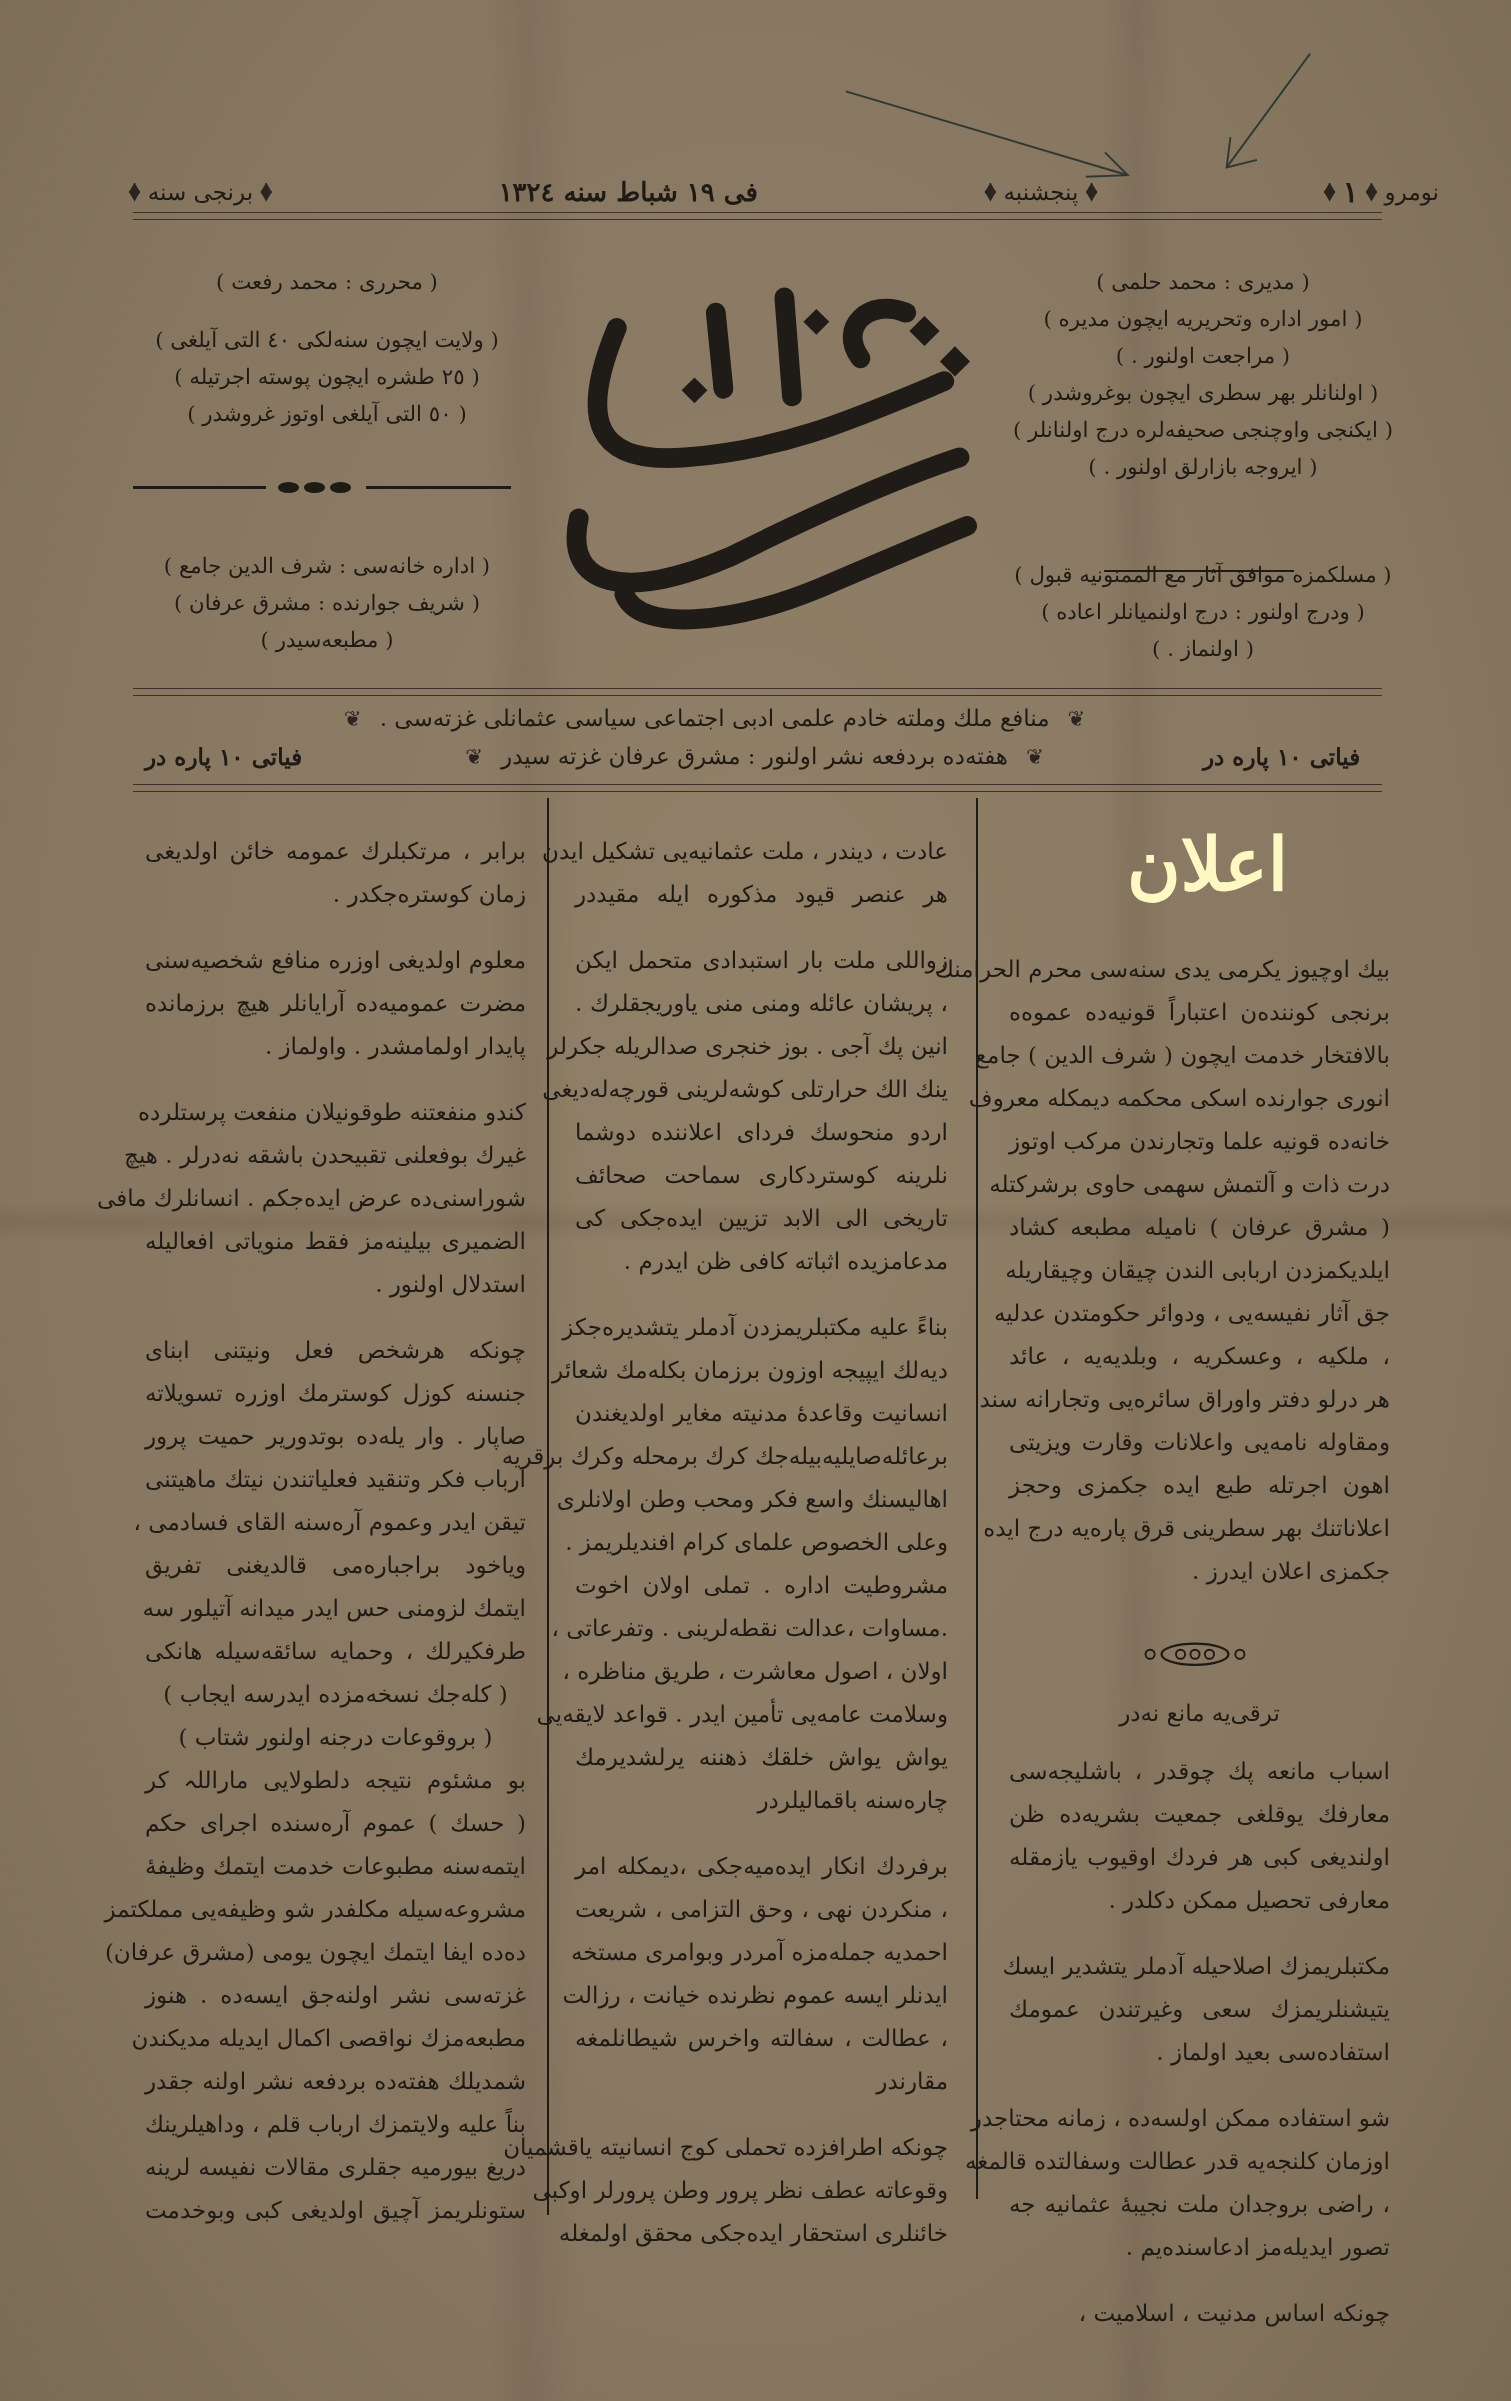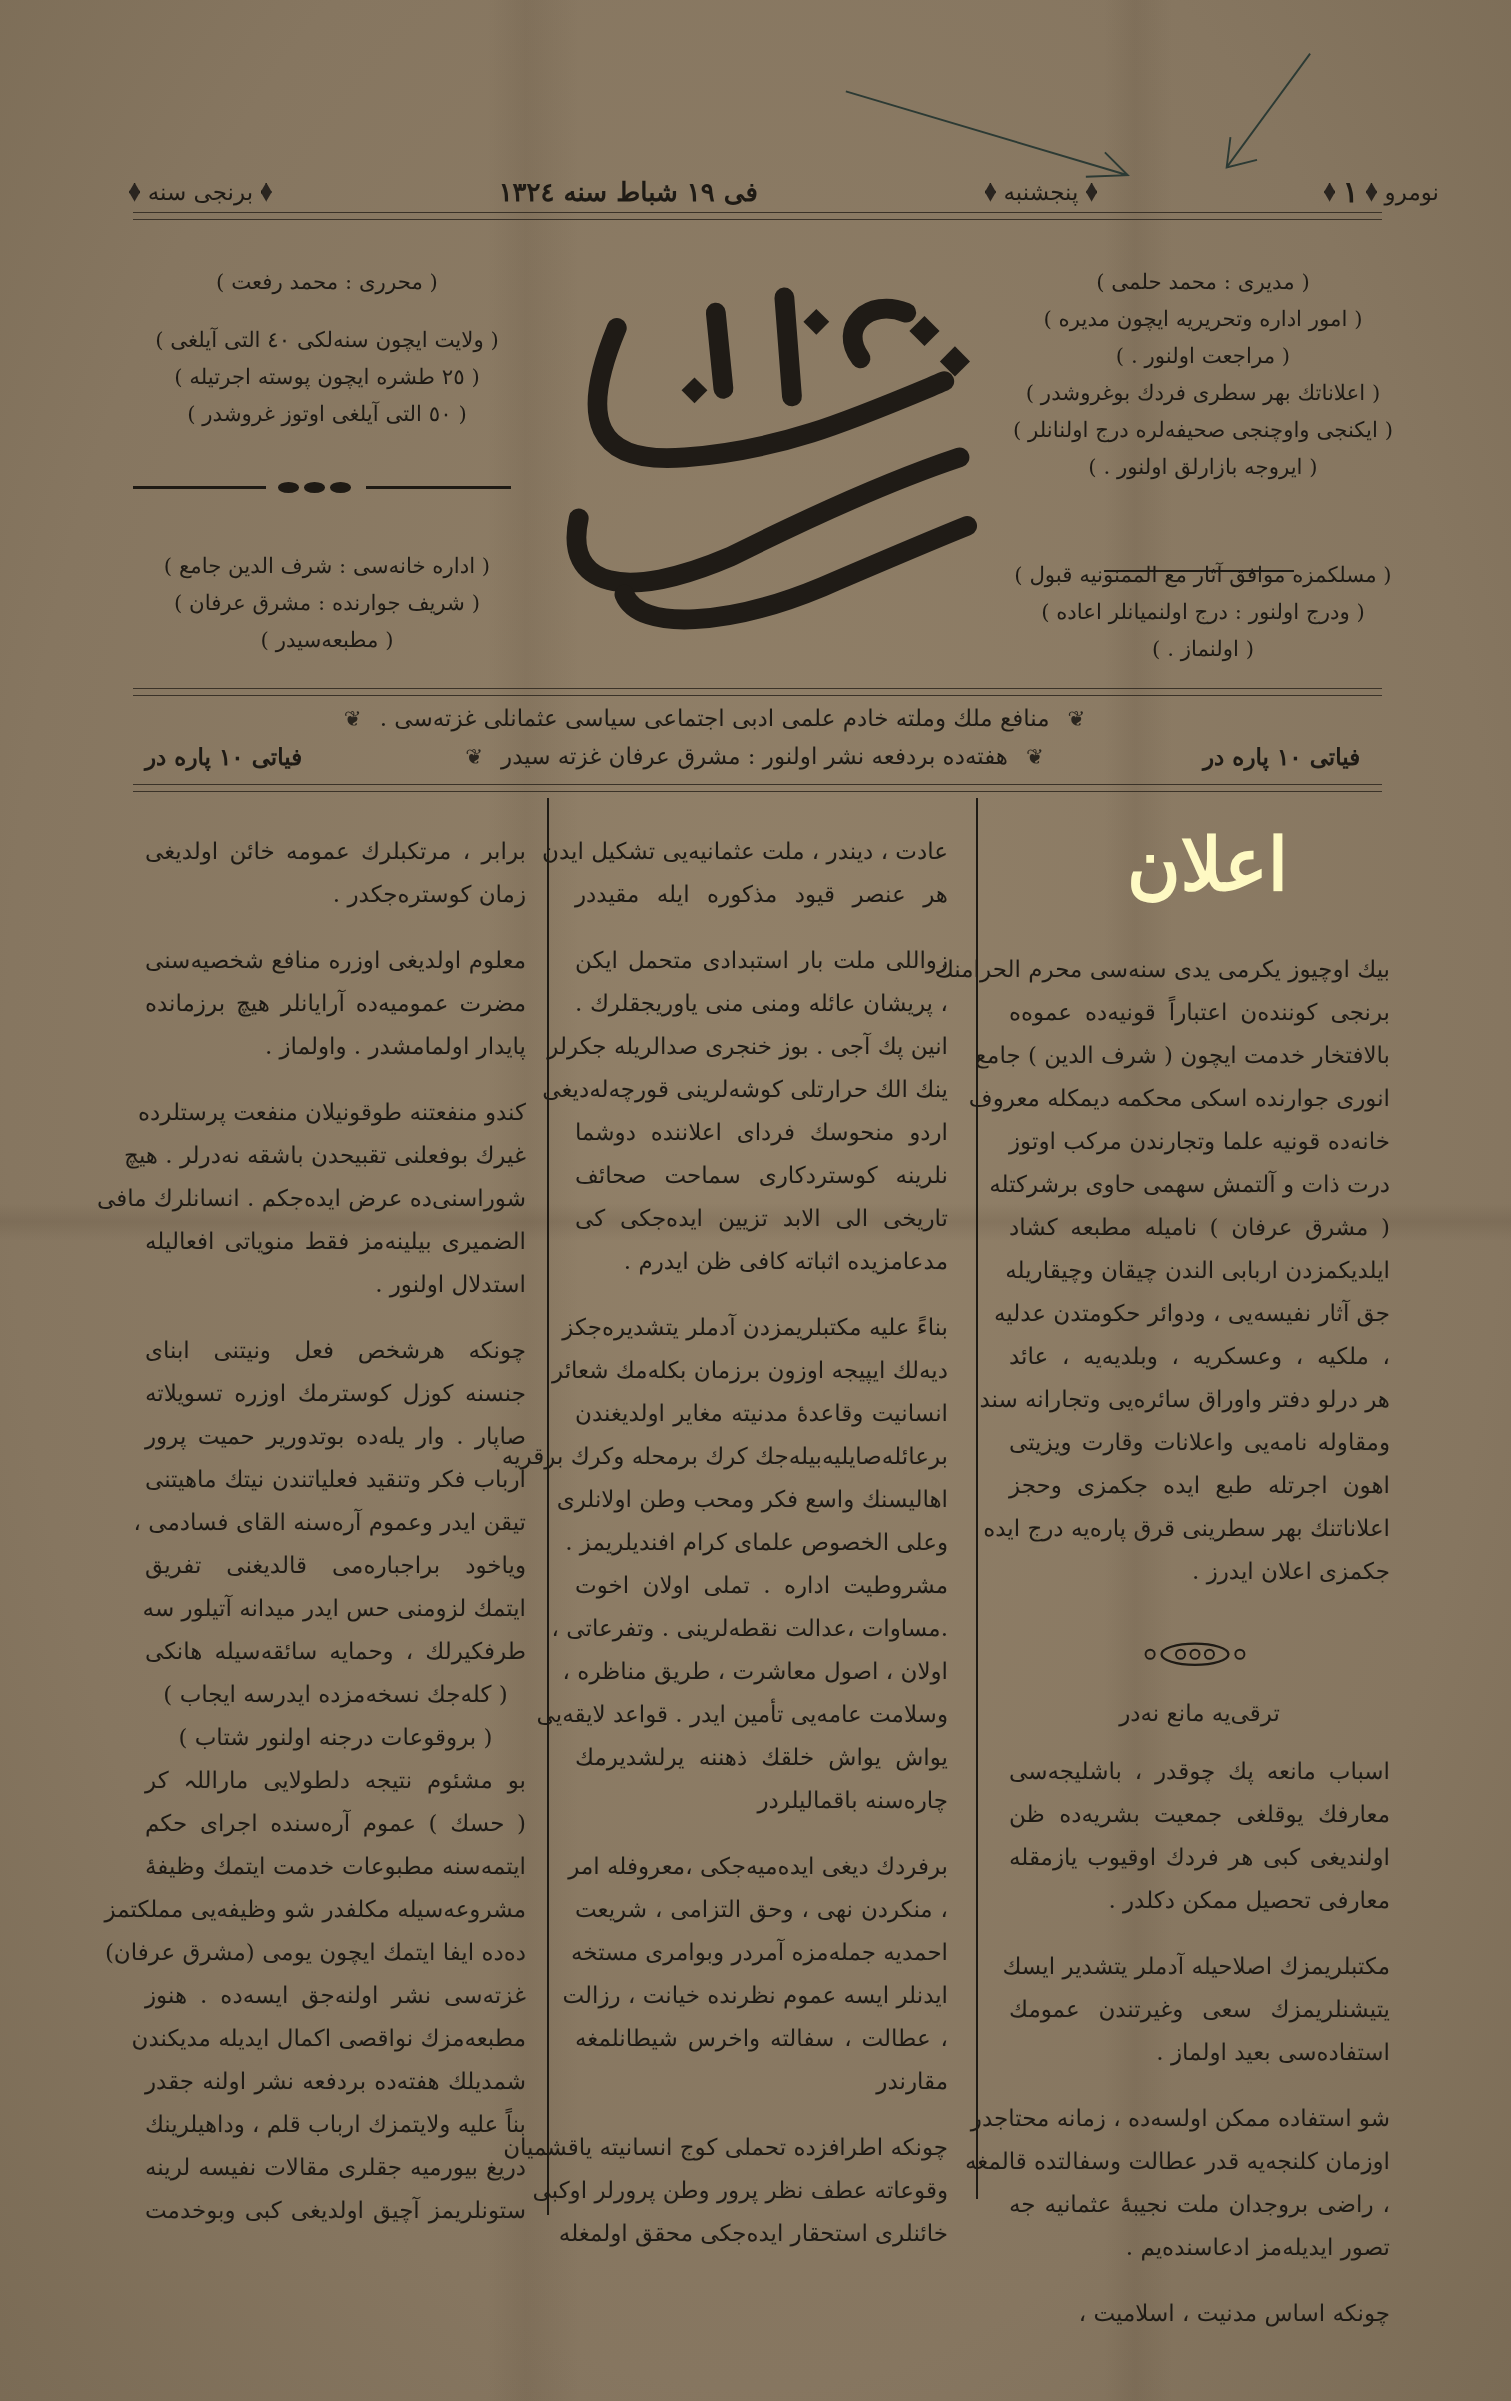--- a/index.html
+++ b/index.html
@@ -122,21 +122,21 @@
       <rect x="200" y="150" width="24" height="24" transform="rotate(45 212 162)"></rect>
     </g>
   </svg>
   <div class="mast-title" style="opacity:0.0;">مشرق عرفان</div>
 </div>
 
 <div class="info-block" style="left:1005px;top:263px;width:396px;">
   <div class="info-line">( مدیری : محمد حلمی )</div>
   <div class="info-line">( امور اداره وتحریریه ایچون مدیره )</div>
   <div class="info-line">( مراجعت اولنور . )</div>
-  <div class="info-line">( اعلاناتك بهر سطری فردك بوغروشدر )</div>
+  <div class="info-line">( اولنانلر بهر سطری ایچون بوغروشدر )</div>
   <div class="info-line">( ایکنجی واوچنجی صحیفه‌لره درج اولنانلر )</div>
   <div class="info-line">( ایروجه بازارلق اولنور . )</div>
 </div>
 <div class="ornament-line" style="left:1104px;top:570px;width:190px;height:1.5px;"></div>
 <div class="info-block" style="left:1005px;top:556px;width:396px;">
   <div class="info-line">( مسلکمزه موافق آثار مع الممنونیه قبول )</div>
   <div class="info-line">( ودرج اولنور : درج اولنمیانلر اعاده )</div>
   <div class="info-line">( اولنماز . )</div>
 </div>
 
@@ -240,21 +240,21 @@
     <span class="line">اهالیسنك واسع فکر ومحب وطن اولانلری</span>
     <span class="line">وعلی الخصوص علمای کرام افندیلریمز .</span>
     <span class="line">مشروطیت اداره . تملی اولان اخوت</span>
     <span class="line">.مساوات ،عدالت نقطه‌لرینی . وتفرعاتی ،</span>
     <span class="line">اولان ، اصول معاشرت ، طریق مناظره ،</span>
     <span class="line">وسلامت عامه‌یی تأمین ایدر . قواعد لایقه‌یی</span>
     <span class="line">یواش یواش خلقك ذهننه یرلشدیرمك</span>
     <span class="line" style="text-align-last:right;">چاره‌سنه باقمالیلردر</span>
   </p>
   <p>
-    <span class="line">برفردك دیغی ایده‌میه‌جکی ،معروفله امر</span>
+    <span class="line">برفردك انکار ایده‌میه‌جکی ،دیمکله امر</span>
     <span class="line">، منکردن نهی ، وحق التزامی ، شریعت</span>
     <span class="line">احمدیه جمله‌مزه آمردر وبوامری مستخه</span>
     <span class="line">ایدنلر ایسه عموم نظرنده خیانت ، رزالت</span>
     <span class="line">، عطالت ، سفالته واخرس شیطانلمغه</span>
     <span class="line" style="text-align-last:right;">مقارندر</span>
   </p>
   <p>
     <span class="line">چونکه اطرافزده تحملی کوج انسانیته یاقشمیان</span>
     <span class="line">وقوعاته عطف نظر پرور وطن پرورلر اوکبی</span>
     <span class="line">خائنلری استحقار ایده‌جکی محقق اولمغله</span>

